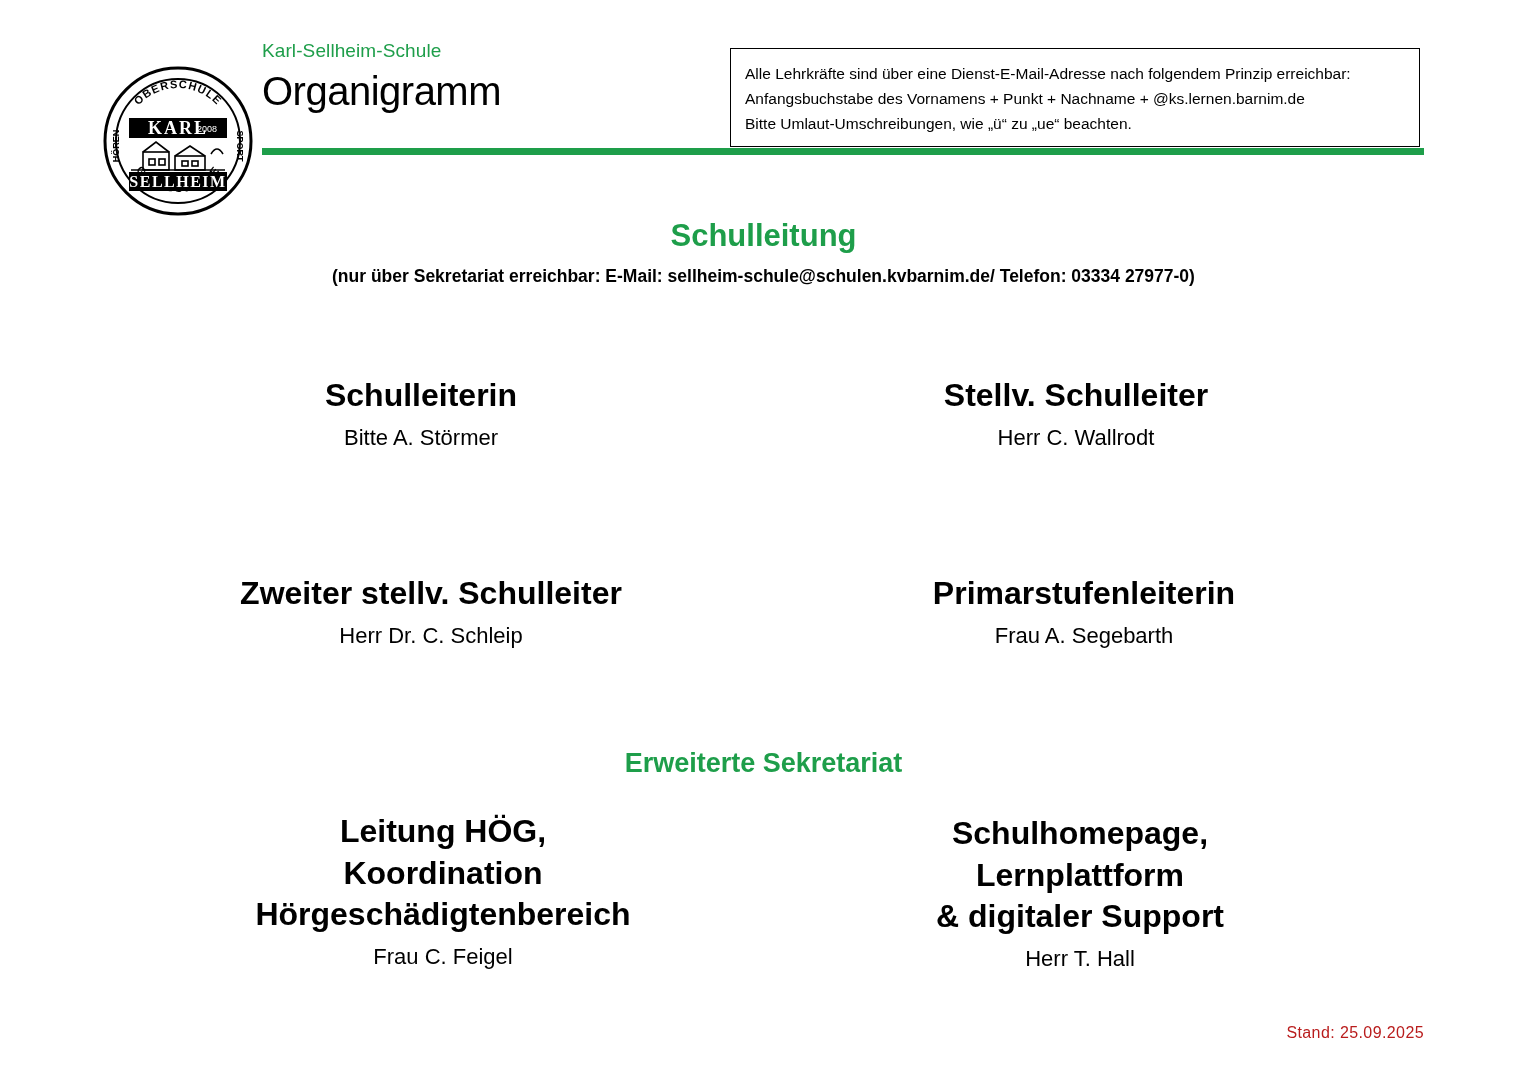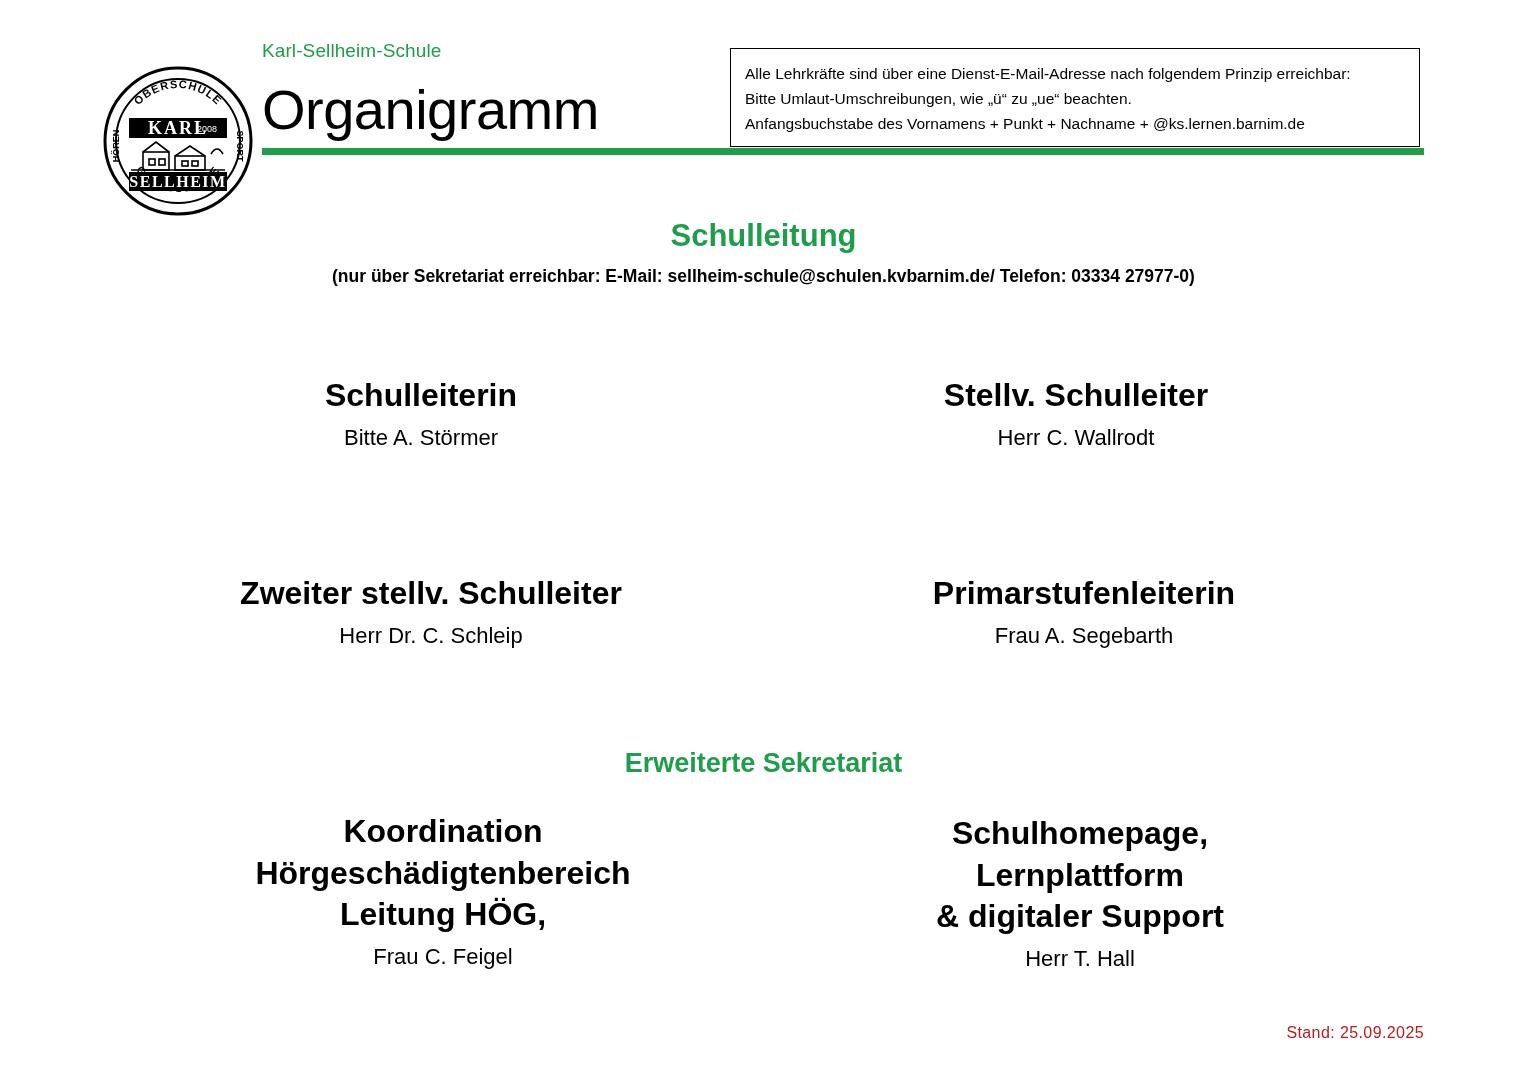--- a/index.html
+++ b/index.html
@@ -36,24 +36,24 @@
     top: 40px;
   }
   .school-name {
     color: #1e9e4a;
     font-size: 19px;
     font-weight: normal;
     letter-spacing: 0.1px;
     line-height: 1.2;
   }
   .doc-title {
-    font-size: 56px;
+    font-size: 40px;
     font-weight: normal;
     line-height: 1.12;
-    margin-top: 16px;
+    margin-top: 6px;
     letter-spacing: -0.5px;
   }
 
   .note-box {
     position: absolute;
     left: 730px;
     top: 48px;
     width: 690px;
     border: 1px solid #000;
     box-sizing: border-box;
@@ -178,22 +178,22 @@
     </svg>
   </div>
 
   <div class="title-block">
     <div class="school-name">Karl-Sellheim-Schule</div>
     <div class="doc-title">Organigramm</div>
   </div>
 
   <div class="note-box">
     <div>Alle Lehrkräfte sind über eine Dienst-E-Mail-Adresse nach folgendem Prinzip erreichbar:</div>
+    <div>Anfangsbuchstabe des Vornamens + Punkt + Nachname + @ks.lernen.barnim.de</div>
     <div>Bitte Umlaut-Umschreibungen, wie „ü“ zu „ue“ beachten.</div>
-    <div>Anfangsbuchstabe des Vornamens + Punkt + Nachname + @ks.lernen.barnim.de</div>
   </div>
 
   <div class="green-rule"></div>
 </div>
 
 <div class="section-title" id="schulleitung-title">Schulleitung</div>
 
 <div id="schulleitung-contact">(nur über Sekretariat erreichbar: E-Mail: sellheim-schule@schulen.kvbarnim.de/ Telefon: 03334 27977-0)</div>
 
 <div class="person" id="p-schulleiterin">
@@ -212,22 +212,22 @@
 </div>
 
 <div class="person" id="p-primar">
   <div class="role">Primarstufenleiterin</div>
   <div class="name">Frau A. Segebarth</div>
 </div>
 
 <div class="section-title" id="erweiterte-title">Erweiterte Sekretariat</div>
 
 <div class="person" id="p-hoeg">
+  <div class="role">Leitung HÖG,</div>
   <div class="role">Koordination Hörgeschädigtenbereich</div>
-  <div class="role">Leitung HÖG,</div>
   <div class="name">Frau C. Feigel</div>
 </div>
 
 <div class="person" id="p-homepage">
   <div class="role">Schulhomepage, Lernplattform</div>
   <div class="role">&amp; digitaler Support</div>
   <div class="name">Herr T. Hall</div>
 </div>
 
 <div class="stand">Stand:  25.09.2025</div>

